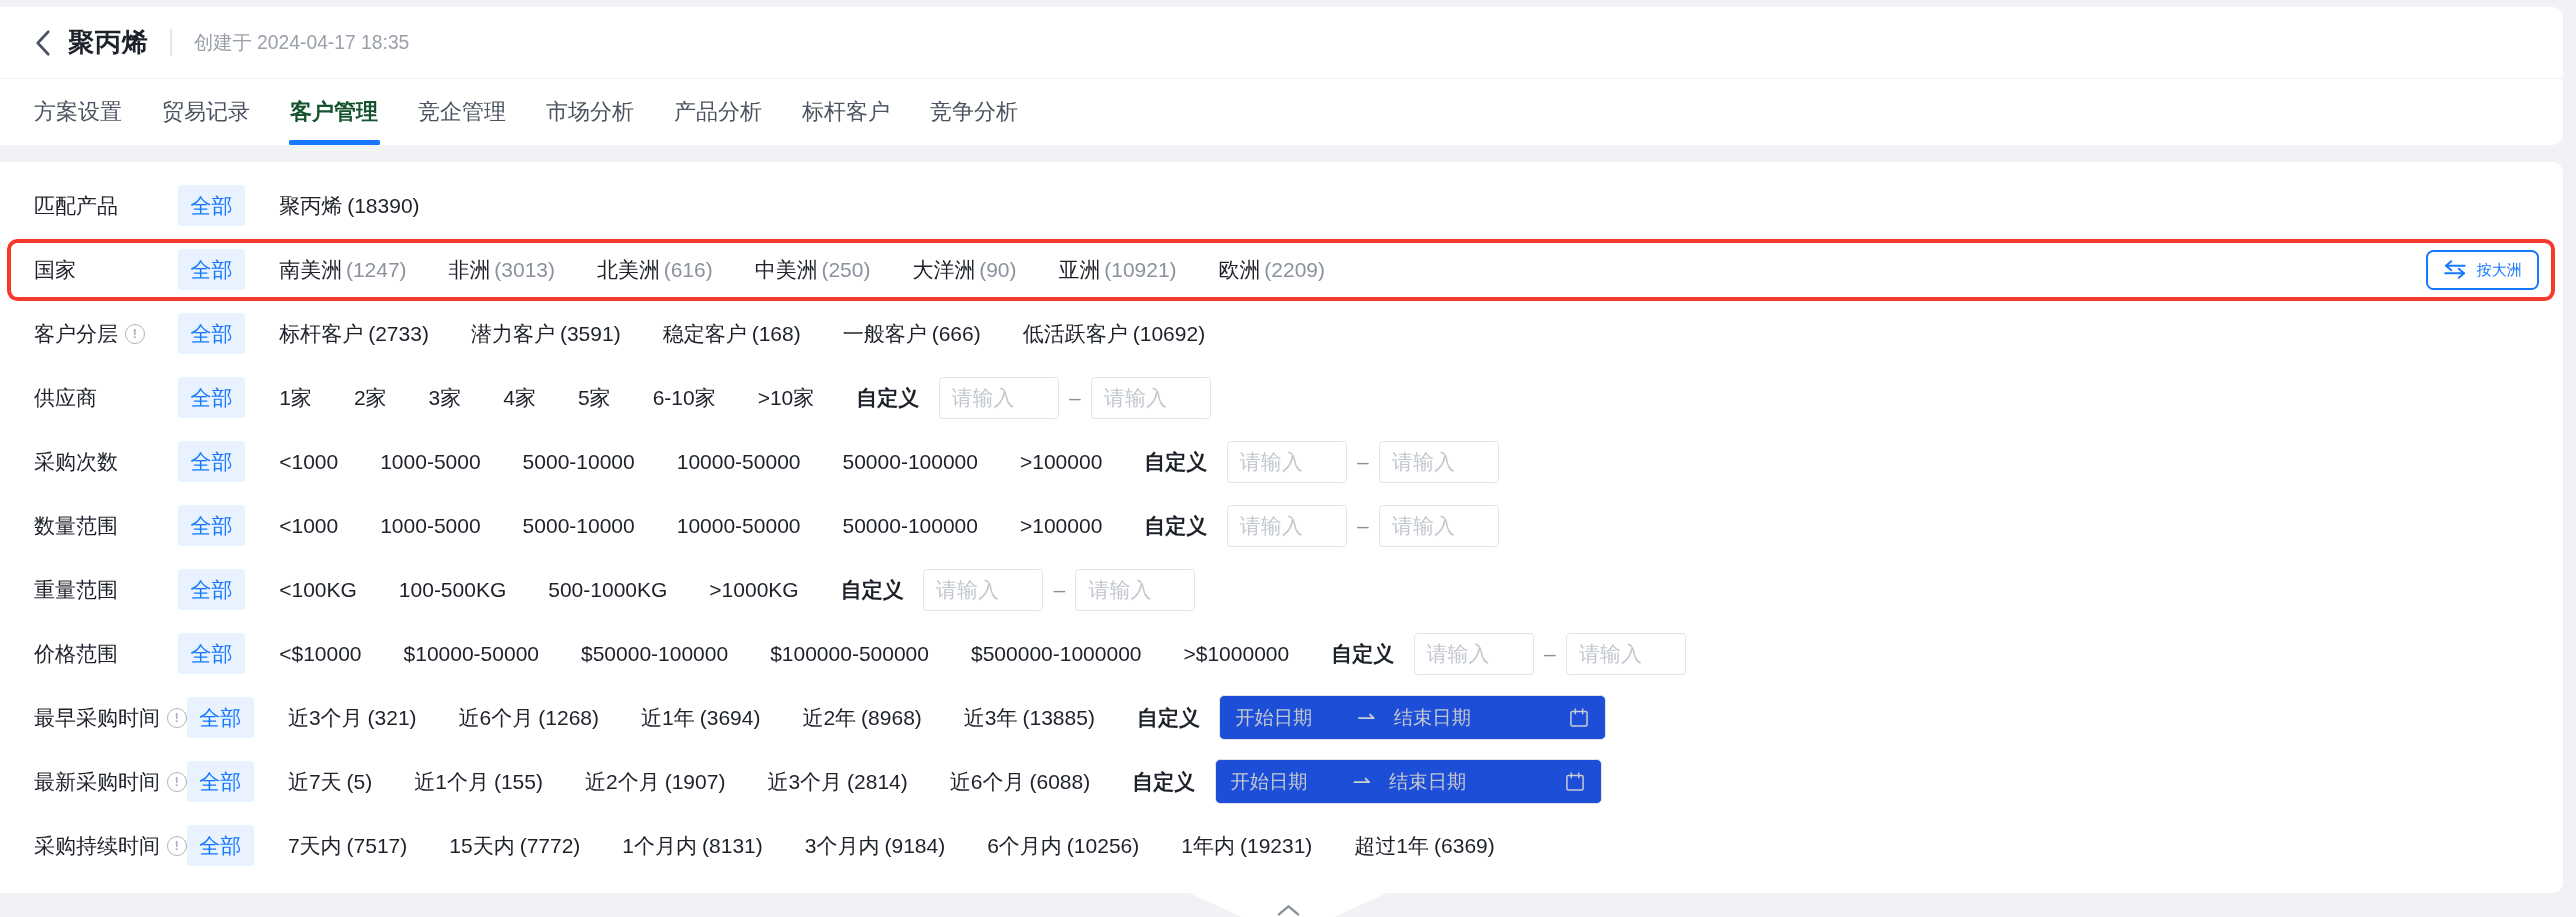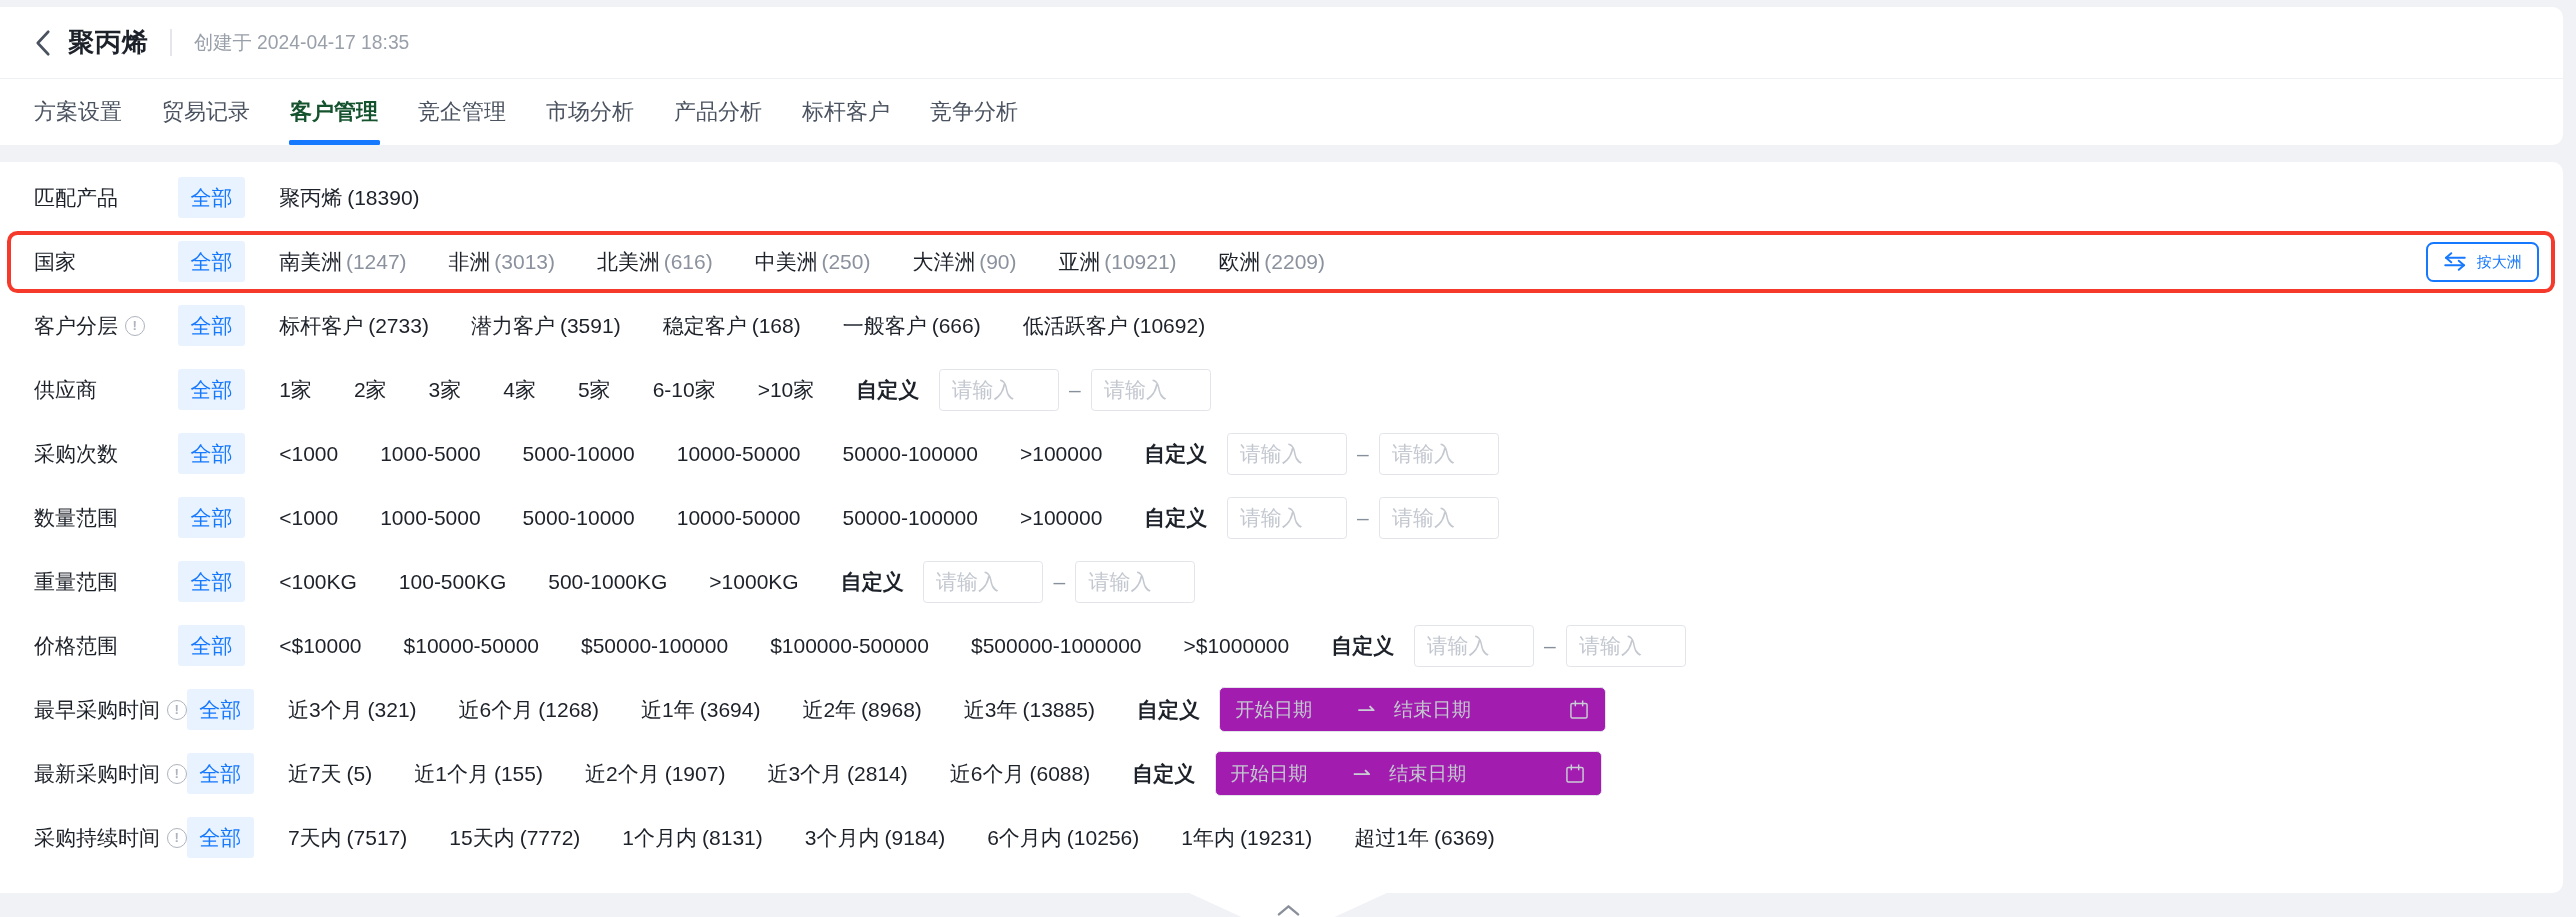--- a/index.html
+++ b/index.html
@@ -15,42 +15,42 @@
   .hdr{height:72px;display:flex;align-items:center;padding-left:34px;border-bottom:0.7px solid #eef0f3;box-sizing:border-box}
   .back{display:flex;align-items:center;cursor:pointer}
   .title{font-size:26px;font-weight:700;margin:0 0 0 16.3px;letter-spacing:0.7px}
   .vdiv{width:1.5px;height:27px;background:#e5e6eb;margin:0 22px}
   .created{font-size:19.3px;color:#9aa0aa}
   .tabs{height:66px;display:flex;align-items:stretch;padding-left:34px;gap:40px}
   .tab{font-size:22px;color:#4b5360;font-weight:500;position:relative;display:flex;align-items:center;cursor:pointer;white-space:nowrap}
   .tab.active{color:#14532d;font-weight:700}
   .tab.active::after{content:"";position:absolute;left:-1.5px;right:-1.5px;bottom:0;height:5.2px;background:#1678ff;border-radius:1.5px}
   
-  .card.panel{margin-top:16.3px;height:731px;box-sizing:border-box;padding:4px 30px 0 34px;position:relative}
+  .card.panel{margin-top:16.3px;height:731px;box-sizing:border-box;padding:12px 30px 0 34px;position:relative}
   .frow{height:64px;display:flex;align-items:center;font-size:21px;white-space:nowrap}
   .flabel{min-width:144px;display:flex;align-items:center;gap:6.7px;flex:none}
   .info{width:20px;height:20px;border:1.5px solid #aeb3bd;border-radius:50%;color:#aeb3bd;
         font-size:13.4px;font-weight:700;display:flex;align-items:center;justify-content:center;
         box-sizing:border-box;line-height:1;flex:none}
   .chip{background:#e9f3ff;color:#1678ff;padding:6.7px 12.6px;border-radius:3px;margin-right:34px;cursor:pointer;flex:none}
   .opts{display:flex;align-items:center;gap:42px}
   .opt{cursor:pointer}
   .cnt{margin-left:5px}
   .cnt::before{content:"("}
   .cnt::after{content:")"}
   .cnt.muted{color:#8b929e;margin-left:3.7px}
   .custom{font-weight:600;margin-left:42px;cursor:pointer}
   .numbox{margin-left:19.3px}
   .numbox input{width:120px;height:42px;border:1.5px solid #e2e4ea;border-radius:3.7px;padding:0 12px;
         font-size:21px;color:#1d2129;box-sizing:border-box;outline:none;background:#fff;
         font-family:inherit}
   input::placeholder{color:#c3c7cf}
   .sep{color:#86909c;margin:0 10.4px}
   .datebox{width:387px;height:45px;border:1.5px solid #e2e4ea;border-radius:5.2px;display:flex;align-items:center;
-        padding:0 15px;box-sizing:border-box;margin-left:19.3px;color:#c3c7cf;font-size:19.3px;cursor:pointer;background:#a21caf}
+        padding:0 15px;box-sizing:border-box;margin-left:19.3px;color:#c3c7cf;font-size:19.3px;cursor:pointer;background:#1d4ed8}
   .datebox .arrow{margin:0 18px 0 45px;color:#c9cdd4;font-size:22px;line-height:1}
   .datebox .cal{margin-left:auto;display:flex}
   
   .frow.hl{position:relative}
   .red-frame{position:absolute;left:-27px;right:-21.5px;top:1.5px;bottom:0.7px;border:4.5px solid #f5392b;border-radius:10.4px;pointer-events:none}
   .continent-btn{margin-left:auto;margin-right:-6px;display:flex;align-items:flex-end;gap:9.6px;background:#fff;
         border:2.2px solid #1678ff;border-radius:7.4px;color:#1678ff;font-size:15px;padding:7.4px 15.6px;
         cursor:pointer;font-family:inherit}
   
   .collapse-tab{position:absolute;left:50%;transform:translateX(-50%);bottom:0;width:202px;height:25px;background:#fff;

